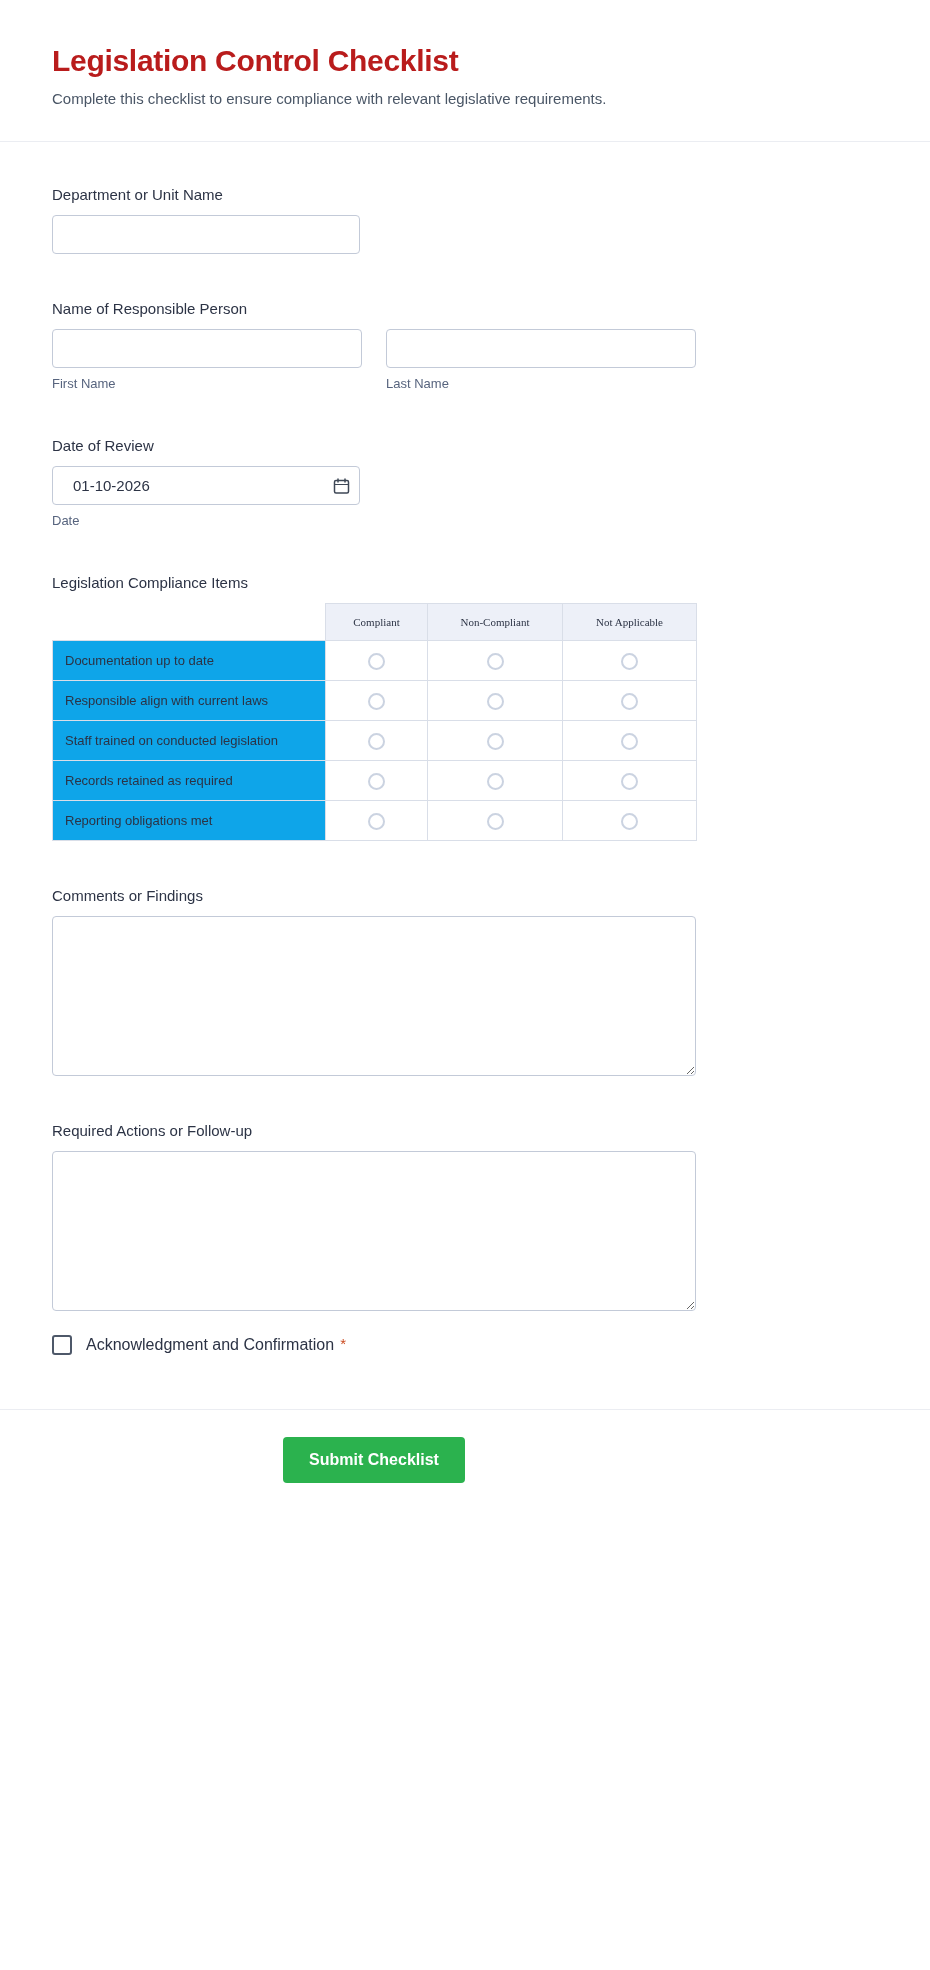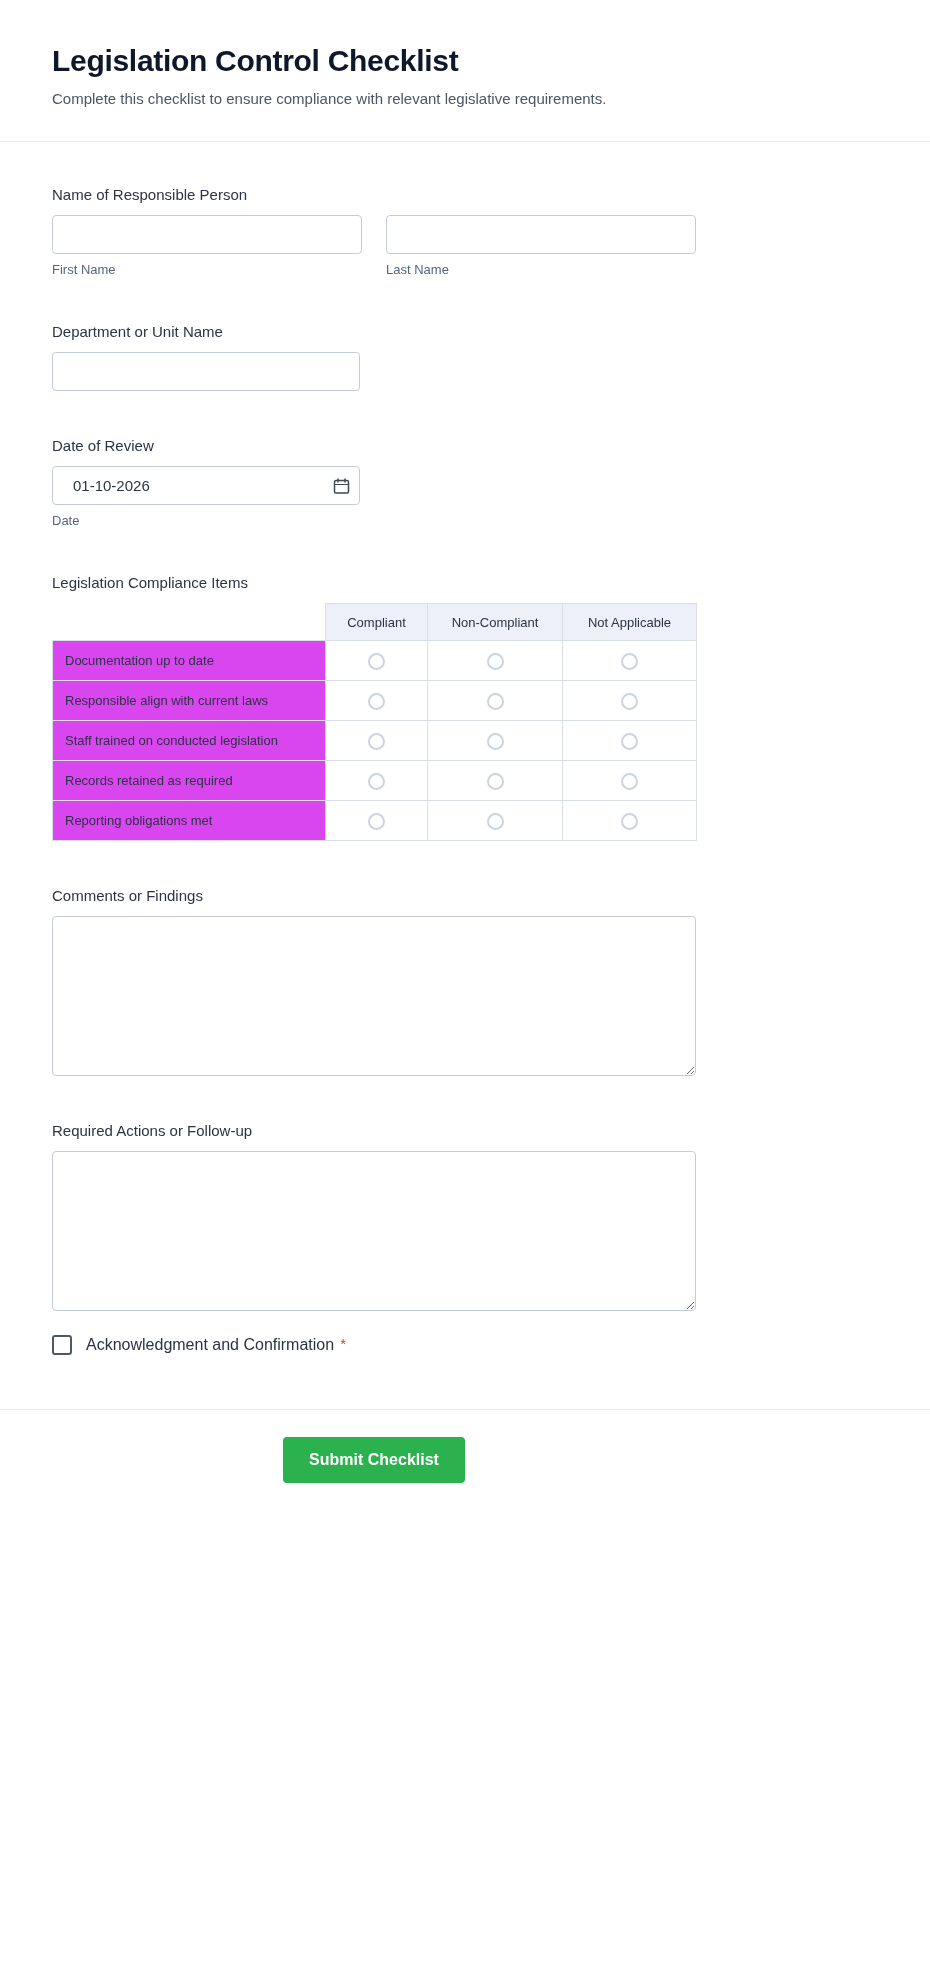--- a/index.html
+++ b/index.html
@@ -2,21 +2,21 @@
 <html><head>
 <meta charset="utf-8">
 <style>
   * { box-sizing: border-box; }
   html, body { margin: 0; padding: 0; background: #fff; }
   body { font-family: "Liberation Sans", sans-serif; color: #2c3345; }
   .page { width: 930px; height: 1970px; background: #fff; position: relative; }
 
   
   .form-header { padding: 44px 52px 34px 52px; }
-  .form-title { font-size: 30px; font-weight: 700; color: #0f172a; margin: 0 0 12px 0; letter-spacing: -0.3px; }
+  .form-title { font-size: 30px; font-weight: 700; color: #b91c1c; margin: 0 0 12px 0; letter-spacing: -0.3px; }
   .form-subtitle { font-size: 15px; color: #4a5666; margin: 0; }
   .divider { border: none; border-top: 1px solid #ebedf2; margin: 0; width: 100%; }
 
   
   .content { padding-left: 52px; width: 748px; }
   .field { margin-top: 46px; }
   .field:first-child { margin-top: 44px; }
   .field-label { display: block; font-size: 15px; font-weight: 500; color: #2c3345; margin-bottom: 12px; }
   .sublabel { font-size: 13px; color: #57647e; margin-top: 8px; }
 
@@ -30,22 +30,22 @@
   .name-col input.text-input { width: 100%; }
 
   .date-wrap { position: relative; width: 308px; }
   .date-wrap input.text-input { width: 100%; padding-right: 38px; padding-left: 20px; }
   .calendar-icon { position: absolute; right: 10px; top: 50%; transform: translateY(-50%); cursor: pointer; display: flex; }
 
   
   table.matrix { border-collapse: collapse; width: 644px; margin-top: 10px; table-layout: fixed; }
   table.matrix th, table.matrix td { border: 1px solid #d9dee8; }
   table.matrix th.corner { border: none; background: transparent; }
-  table.matrix thead th { background: #edf0f8; height: 37px; font-size: 13px; font-weight: 400; color: #2c3345; text-align: center; }
-  td.row-label { background: #d946ef; font-size: 13px; color: #2c3345; padding: 0 12px; text-align: left; }
+  table.matrix thead th { background: #edf0f8; height: 37px; font-size: 11px; font-weight: 400; color: #2c3345; text-align: center; font-family: Liberation Serif, serif; }
+  td.row-label { background: #0ea5e9; font-size: 13px; color: #2c3345; padding: 0 12px; text-align: left; }
   td.option-cell { background: #fff; text-align: center; height: 40px; vertical-align: middle; }
   .radio {
     display: inline-block; width: 17px; height: 17px; border-radius: 50%;
     border: 2px solid #cbd3e1; background: #fff; cursor: pointer; vertical-align: middle;
   }
 
   textarea.long-text {
     width: 644px; height: 160px; border: 1px solid #c3cad8; border-radius: 4px;
     font-family: "Liberation Sans", sans-serif; font-size: 15px; color: #2c3345;
     padding: 8px 10px; background: #fff; outline: none; resize: both; display: block;
@@ -76,36 +76,36 @@
 
   <div class="form-header">
     <h1 class="form-title">Legislation Control Checklist</h1>
     <p class="form-subtitle">Complete this checklist to ensure compliance with relevant legislative requirements.</p>
   </div>
   <hr class="divider">
 
   <div class="content">
 
     <div class="field">
+      <label class="field-label">Department or Unit Name</label>
+      <input class="text-input" type="text" value="" style="">
+    </div>
+
+    <div class="field">
       <label class="field-label">Name of Responsible Person</label>
       <div class="name-row">
         <div class="name-col">
           <input class="text-input" type="text" value="" style="">
           <div class="sublabel">First Name</div>
         </div>
         <div class="name-col">
           <input class="text-input" type="text" value="" style="">
           <div class="sublabel">Last Name</div>
         </div>
       </div>
-    </div>
-
-    <div class="field">
-      <label class="field-label">Department or Unit Name</label>
-      <input class="text-input" type="text" value="" style="">
     </div>
 
     <div class="field">
       <label class="field-label">Date of Review</label>
       <div class="date-wrap">
         <input class="text-input" type="text" value="01-10-2026" style="">
         <span class="calendar-icon">
           <svg width="17" height="17" viewBox="0 0 17 17" fill="none">
             <rect x="1.5" y="3" width="14" height="12.5" rx="1.5" stroke="#3e4756" stroke-width="1.5"></rect>
             <line x1="5" y1="1" x2="5" y2="5" stroke="#3e4756" stroke-width="1.5"></line>

